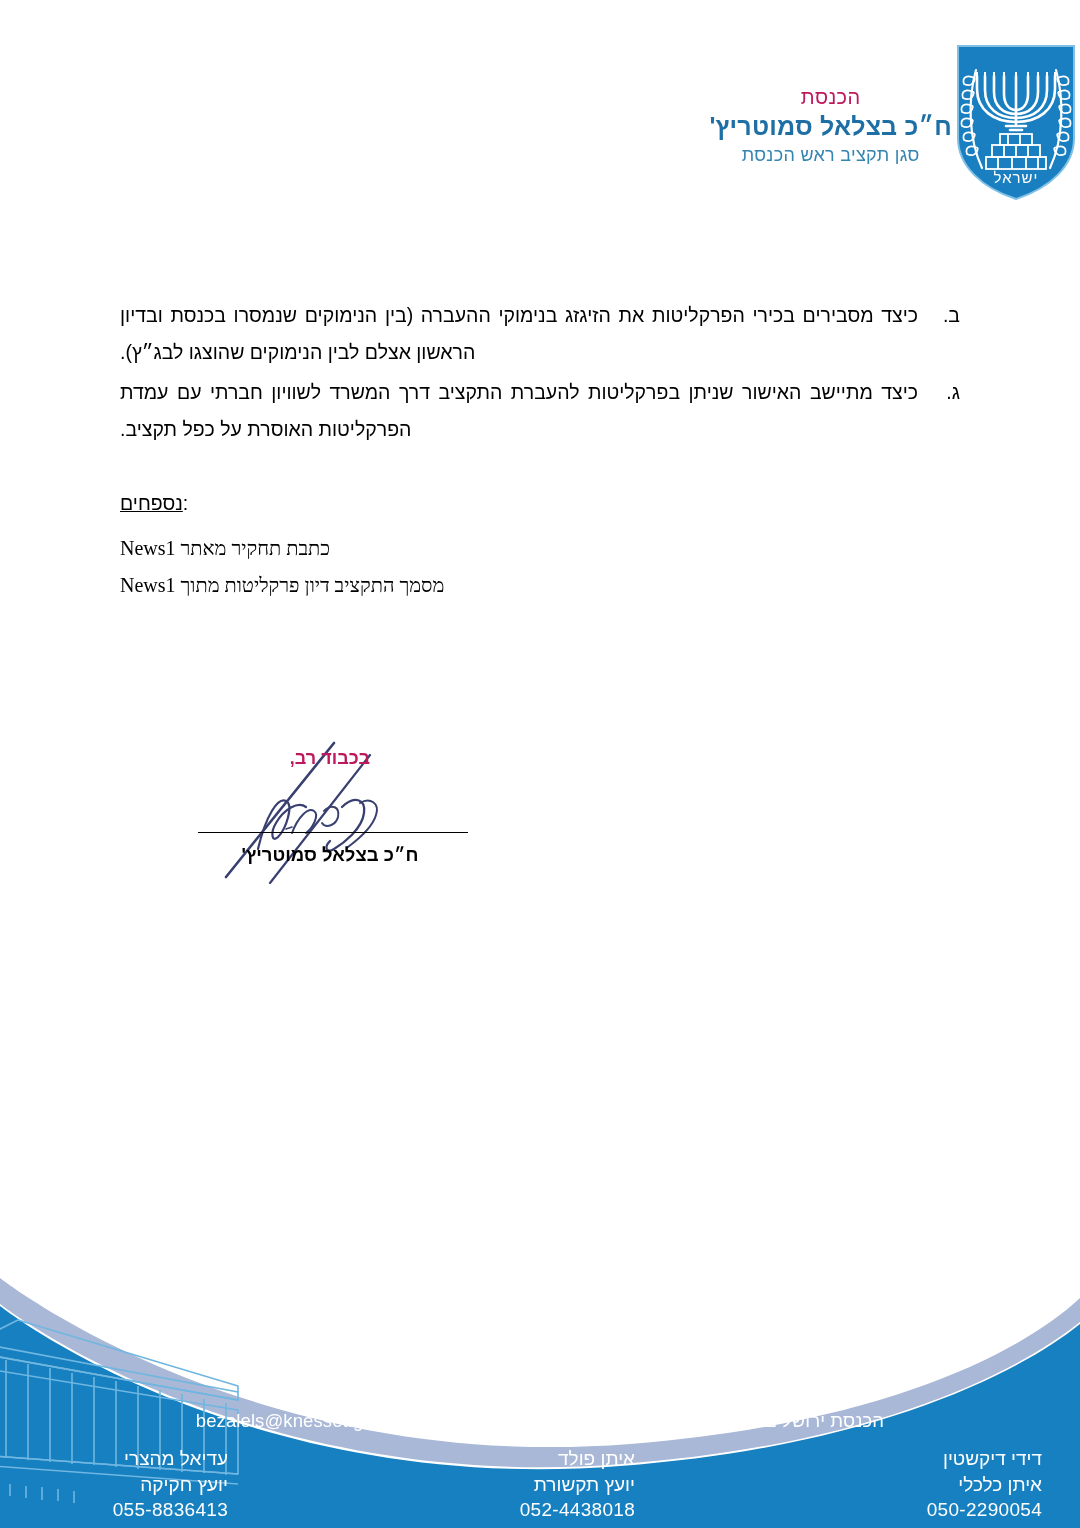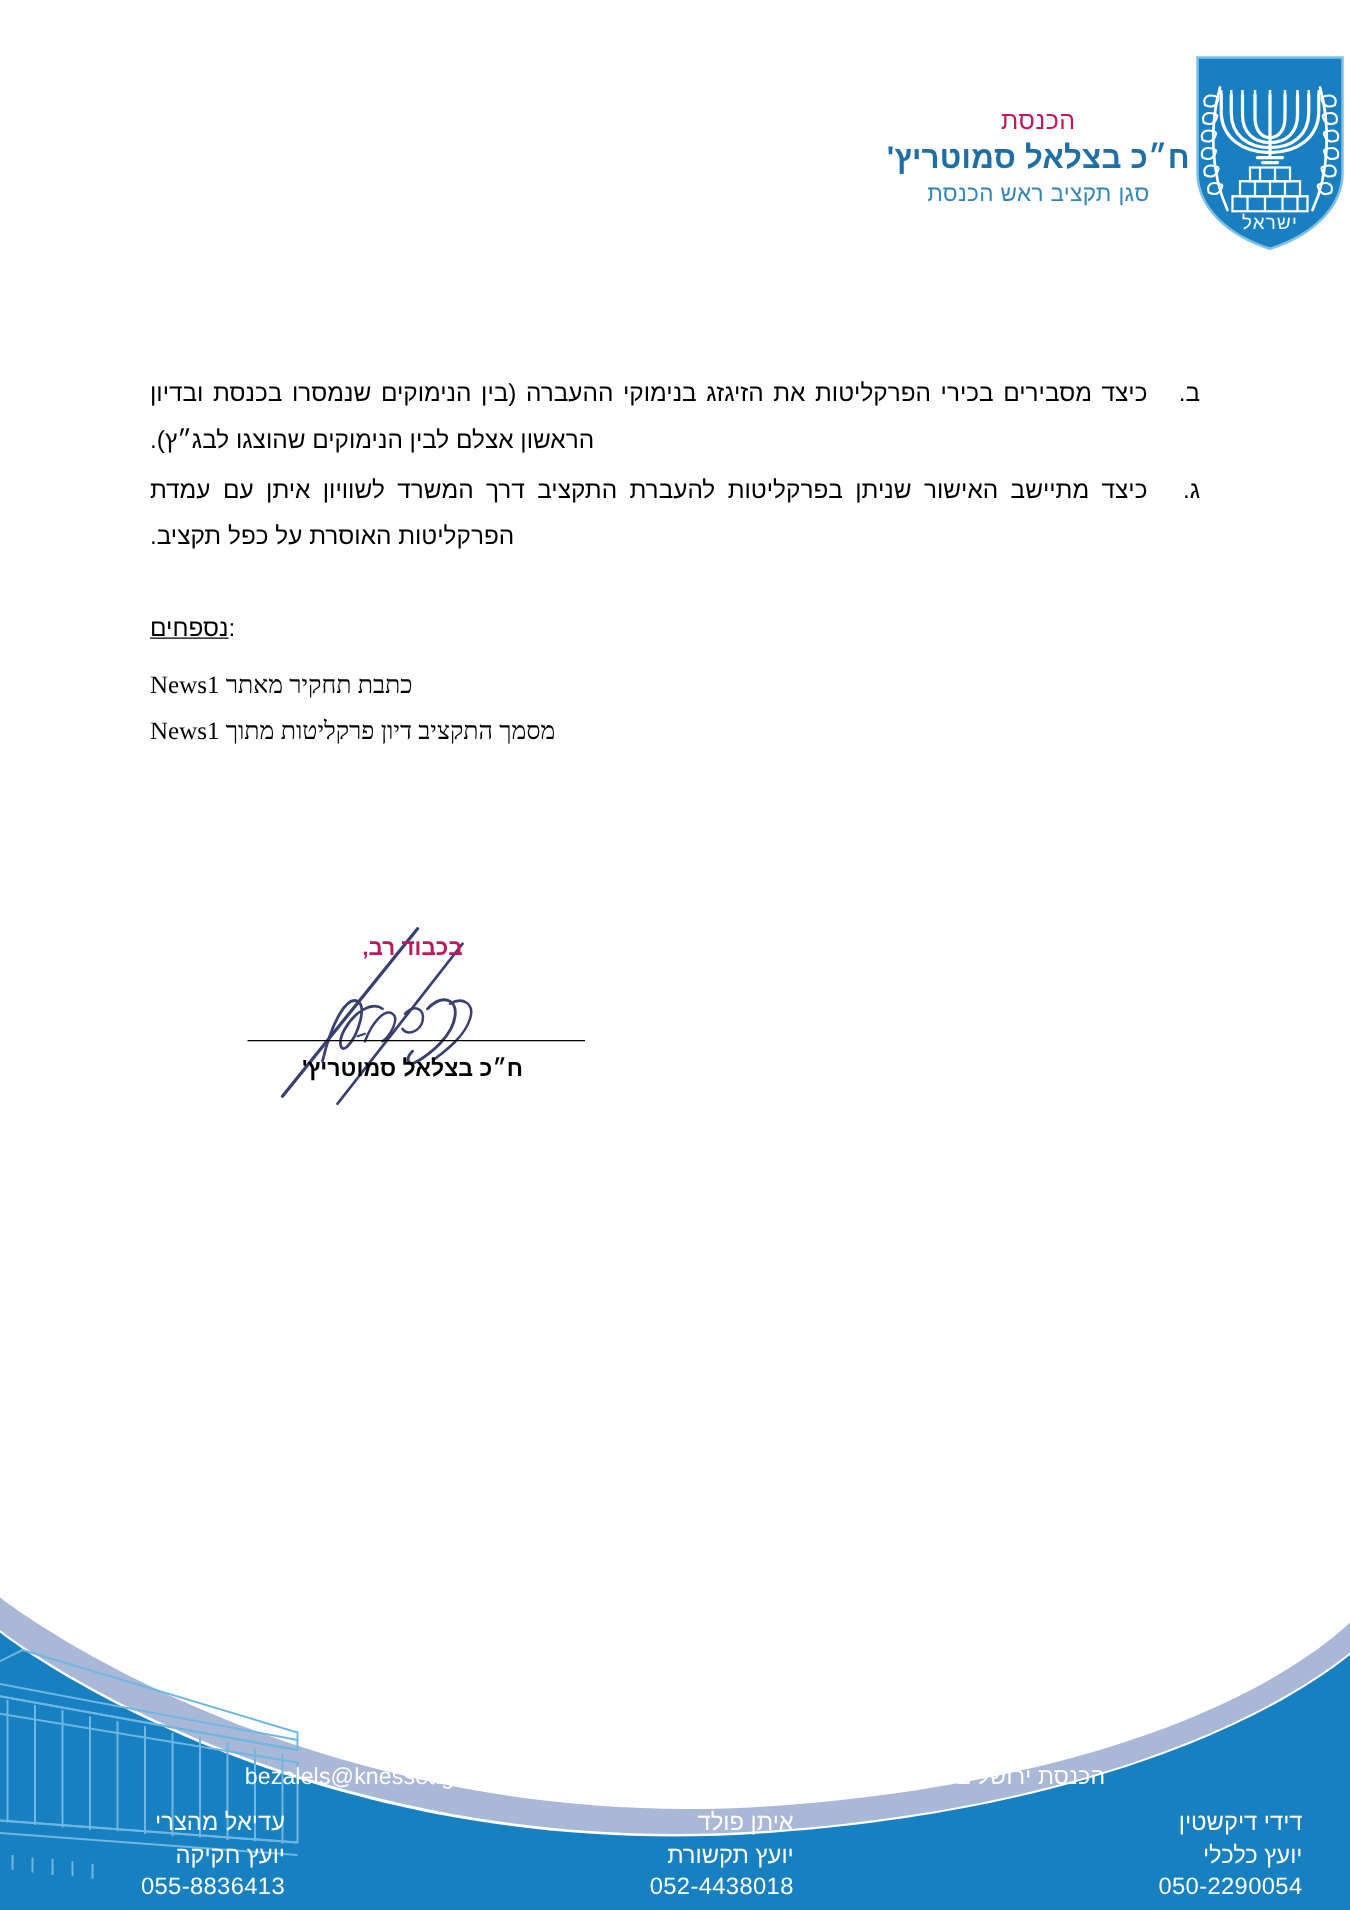--- a/index.html
+++ b/index.html
@@ -271,21 +271,21 @@
 
 <div class="doc-body">
 
   <div class="clause">
     <div class="clause-marker">ב.</div>
     <div class="clause-text">כיצד מסבירים בכירי הפרקליטות את הזיגזג בנימוקי ההעברה (בין הנימוקים שנמסרו בכנסת ובדיון הראשון אצלם לבין הנימוקים שהוצגו לבג״ץ).</div>
   </div>
 
   <div class="clause">
     <div class="clause-marker">ג.</div>
-    <div class="clause-text">כיצד מתיישב האישור שניתן בפרקליטות להעברת התקציב דרך המשרד לשוויון איתן עם עמדת הפרקליטות האוסרת על כפל תקציב.</div>
+    <div class="clause-text">כיצד מתיישב האישור שניתן בפרקליטות להעברת התקציב דרך המשרד לשוויון חברתי עם עמדת הפרקליטות האוסרת על כפל תקציב.</div>
   </div>
 </div>
 
 <div class="attachments">
   <div class="att-title">
     <span> :</span><span class="u">נספחים</span>
   </div>
   <div class="att-item">כתבת תחקיר מאתר  News1</div>
   <div class="att-item">מסמך התקציב דיון פרקליטות מתוך News1</div>
 </div>
@@ -352,17 +352,17 @@
       <div class="s-role">יועץ חקיקה</div>
       <div class="s-phone">055-8836413</div>
     </div>
     <div class="staff">
       <div class="s-name">איתן פולד</div>
       <div class="s-role">יועץ תקשורת</div>
       <div class="s-phone">052-4438018</div>
     </div>
     <div class="staff">
       <div class="s-name">דידי דיקשטין</div>
-      <div class="s-role">יועץ כלכלי</div>
+      <div class="s-role">איתן כלכלי</div>
       <div class="s-phone">050-2290054</div>
     </div>
   </div>
 </div>
 
 </body></html>

